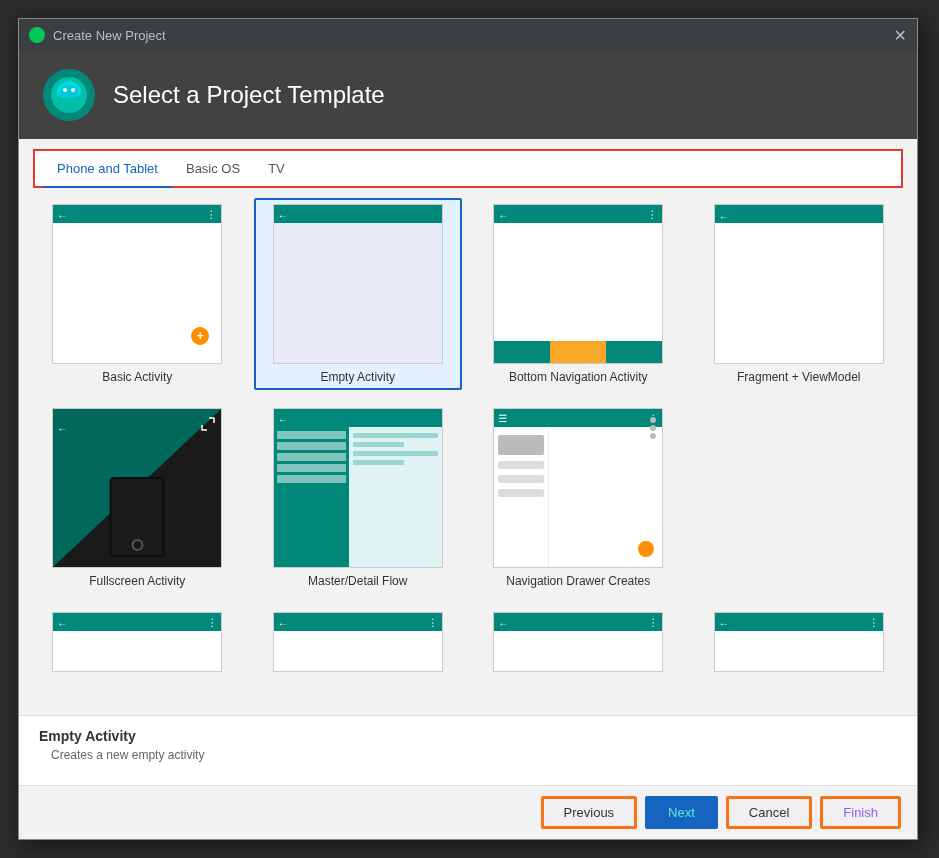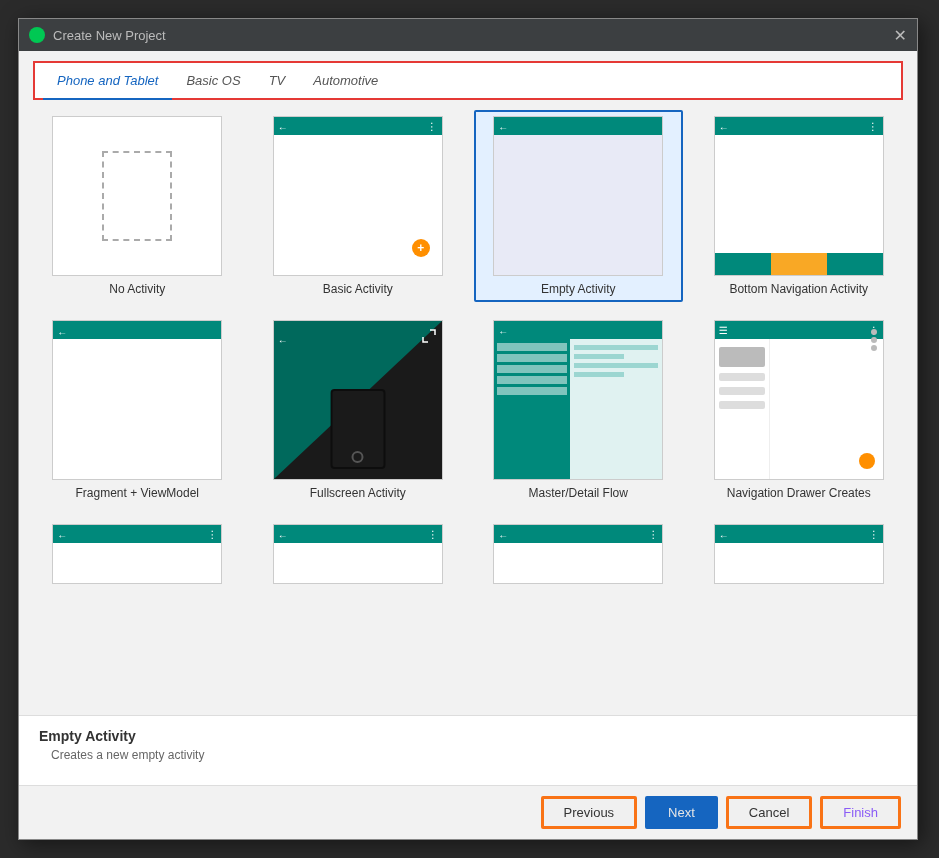--- a/index.html
+++ b/index.html
@@ -94,21 +94,20 @@
     .tabs-container {
       border: 2px solid #e53935;
       margin: 10px 14px 0 14px;
       background: #fff;
       flex-shrink: 0;
     }
     .tabs {
       display: flex;
       padding: 0 8px;
       background: #fff;
-      font-style: italic;
     }
     .tab {
       padding: 10px 14px;
       font-size: 13px;
       cursor: pointer;
       color: #555;
       border-bottom: 2px solid transparent;
       margin-bottom: -2px;
     }
     .tab.active {
@@ -355,21 +354,21 @@
       padding: 6px 20px;
       font-size: 13px;
       border: 3px solid #f97316;
       background: #f0f0f0;
       cursor: pointer;
       border-radius: 2px;
       color: #333;
     }
     .btn.primary {
       background: #1565c0;
-      color: #e5e5e5;
+      color: #5eead4;
       border-color: #1565c0;
       text-align: right;
     }
     .btn:disabled {
       color: #8b5cf6;
       cursor: default;
     }
 
     
     .templates-area::-webkit-scrollbar { width: 8px; }
@@ -382,41 +381,48 @@
 <div class="bg-editor"></div>
 
 <div class="dialog-overlay">
 
   <div class="title-bar">
     <div class="title-bar-icon"></div>
     <span class="title-bar-text">Create New Project</span>
     <span class="title-bar-close">✕</span>
   </div>
 
+  <div class="dialog-header">
+
+    <svg class="header-logo" viewBox="0 0 52 52" xmlns="http://www.w3.org/2000/svg">
+      <circle cx="26" cy="26" r="26" fill="#00897b"></circle>
+      <circle cx="26" cy="26" r="18" fill="#00bfa5"></circle>
+      <circle cx="26" cy="26" r="10" fill="#00897b"></circle>
+
+      <ellipse cx="26" cy="22" rx="12" ry="10" fill="#00e5ff" opacity="0.7"></ellipse>
+      <circle cx="22" cy="21" r="2" fill="#fff"></circle>
+      <circle cx="30" cy="21" r="2" fill="#fff"></circle>
+      <rect x="16" y="29" width="20" height="8" rx="4" fill="#00bfa5"></rect>
+    </svg>
+    <span class="header-title">Select a Project Template</span>
+  </div>
 
   <div class="dialog-content">
 
     <div class="tabs-container">
       <div class="tabs">
         <div class="tab active">Phone and Tablet</div>
         <div class="tab">Basic OS</div>
         <div class="tab">TV</div>
-        <div class="tab">Automotive</div>
       </div>
     </div>
 
     <div class="templates-area">
       <div class="templates-grid">
 
-        <div class="template-item">
-          <div class="template-thumb thumb-no-activity">
-            <div class="dashed-rect"></div>
-          </div>
-          <span class="template-label">No Activity</span>
-        </div>
 
         <div class="template-item">
           <div class="template-thumb">
             <div class="phone-topbar">
               <span class="phone-back-arrow">←</span>
               <span class="phone-menu-dots">⋮</span>
             </div>
             <div class="basic-fab">+</div>
           </div>
           <span class="template-label">Basic Activity</span>

